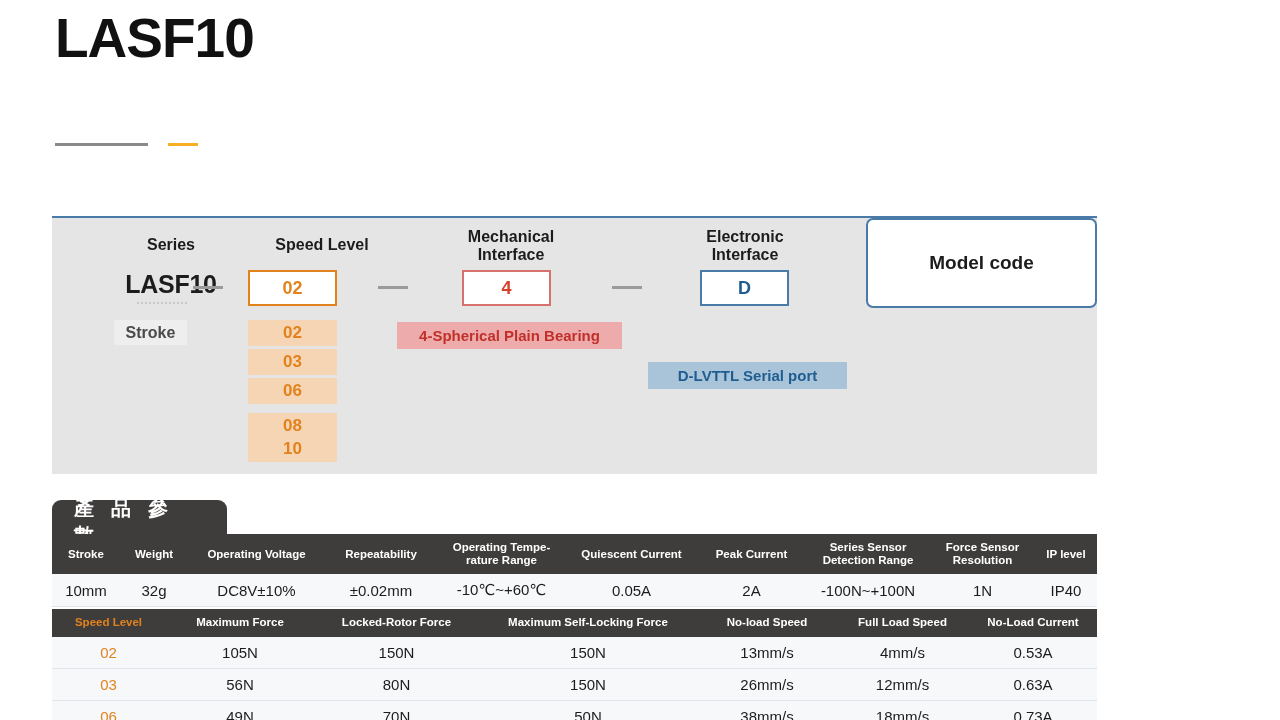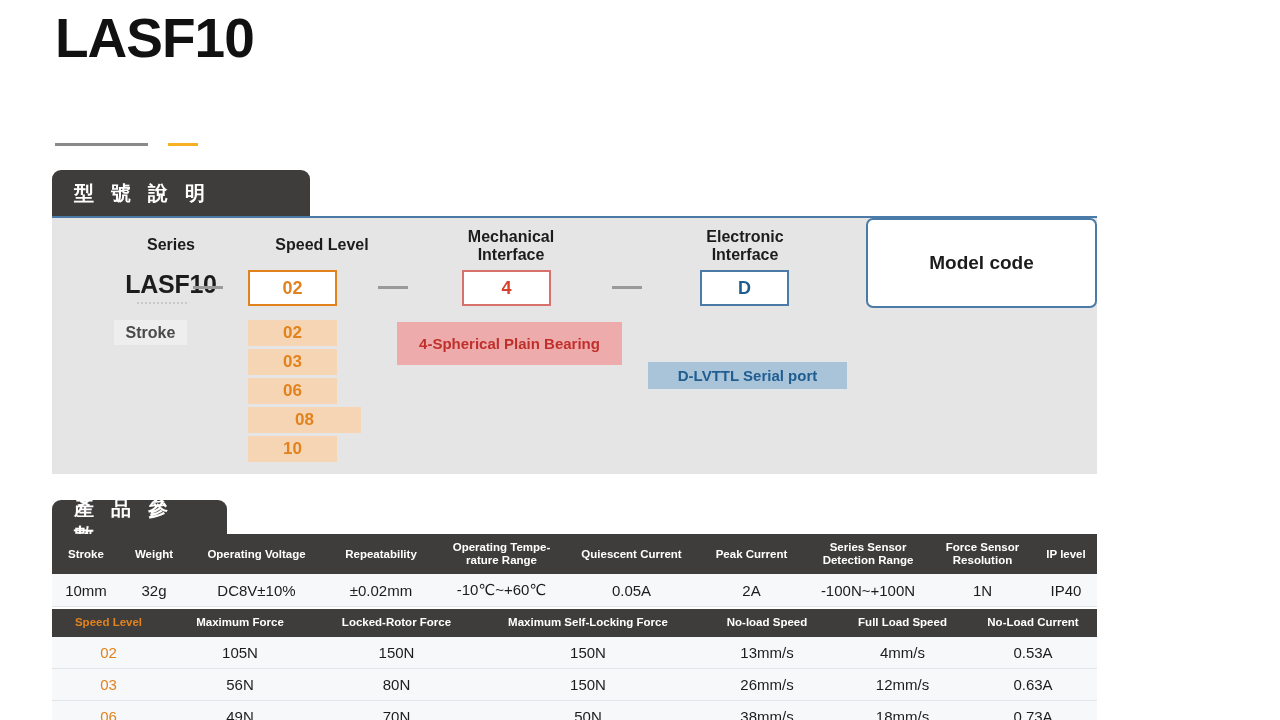--- a/index.html
+++ b/index.html
@@ -129,21 +129,20 @@
 <div class="page">
 
   <div class="title-block">
     <div class="main-title">LASF10</div>
   </div>
   <div class="rules">
     <span class="rule-gray"></span>
     <span class="rule-gold"></span>
   </div>
 
-  <div class="sec-tab" id="sec-tab-model">型 號 說 明</div>
 
   <div class="model-panel">
     <div class="col-head" style="left:64px; top:18px; width:110px;">Series</div>
     <div class="series-name" style="left:14px; top:52px; width:210px; text-align:center;">LASF10</div>
     <div class="series-dots" style="left:85px; top:84px; width:50px;"></div>
 
     <div class="dash" style="left:141px; top:68px;"></div>
 
     <div class="col-head" style="left:175px; top:18px; width:190px;">Speed Level</div>
     <div class="val-box" style="left:196px; top:52px; width:89px; height:36px; border:2px solid #e2821d; color:#e2821d;">02</div>
@@ -163,25 +162,25 @@
       <span>Interface</span>
     </div>
     <div class="val-box" style="left:648px; top:52px; width:89px; height:36px; border:2px solid #4a7ba8; color:#1f5d91;">D</div>
 
     <div class="stroke-chip" style="left:62px; top:102px; width:73px; height:25px;">Stroke</div>
 
     <div id="speed-options">
         <div class="opt-chip" style="left: 196px; top: 102px; width: 89px; height: 26px;">02</div>
         <div class="opt-chip" style="left: 196px; top: 131px; width: 89px; height: 26px;">03</div>
         <div class="opt-chip" style="left: 196px; top: 160px; width: 89px; height: 26px;">06</div>
-        <div class="opt-chip" style="left: 196px; top: 189px; width: 113px; height: 26px;">08</div>
+        <div class="opt-chip" style="left: 196px; top: 195px; width: 89px; height: 26px;">08</div>
         <div class="opt-chip" style="left: 196px; top: 218px; width: 89px; height: 26px;">10</div>
       </div>
 
-    <div class="tag-chip" id="tag-mech" style="left:345px; top:104px; width:225px; height:43px;">4-Spherical Plain Bearing</div>
+    <div class="tag-chip" id="tag-mech" style="left:345px; top:104px; width:225px; height:27px;">4-Spherical Plain Bearing</div>
     <div class="tag-chip" id="tag-elec" style="left:596px; top:104px; width:199px; height:27px;margin-top:40px;">D-LVTTL Serial port</div>
   </div>
 
   <div class="modelcode-box">
     <div class="modelcode-label">Model code</div>
   </div>
 
   <div class="sec-tab" id="sec-tab-params">產 品 參 數</div>
 
   <div class="param-wrap">

